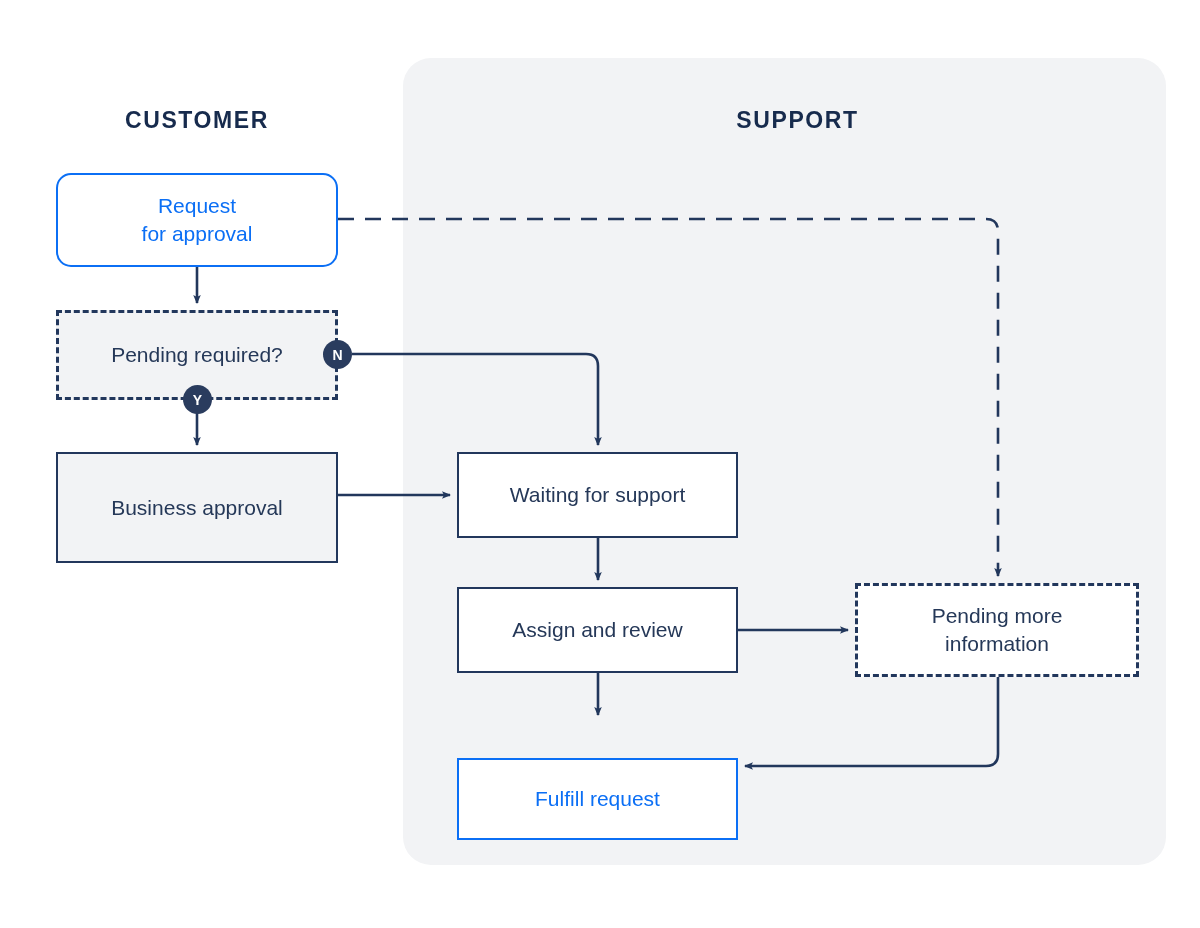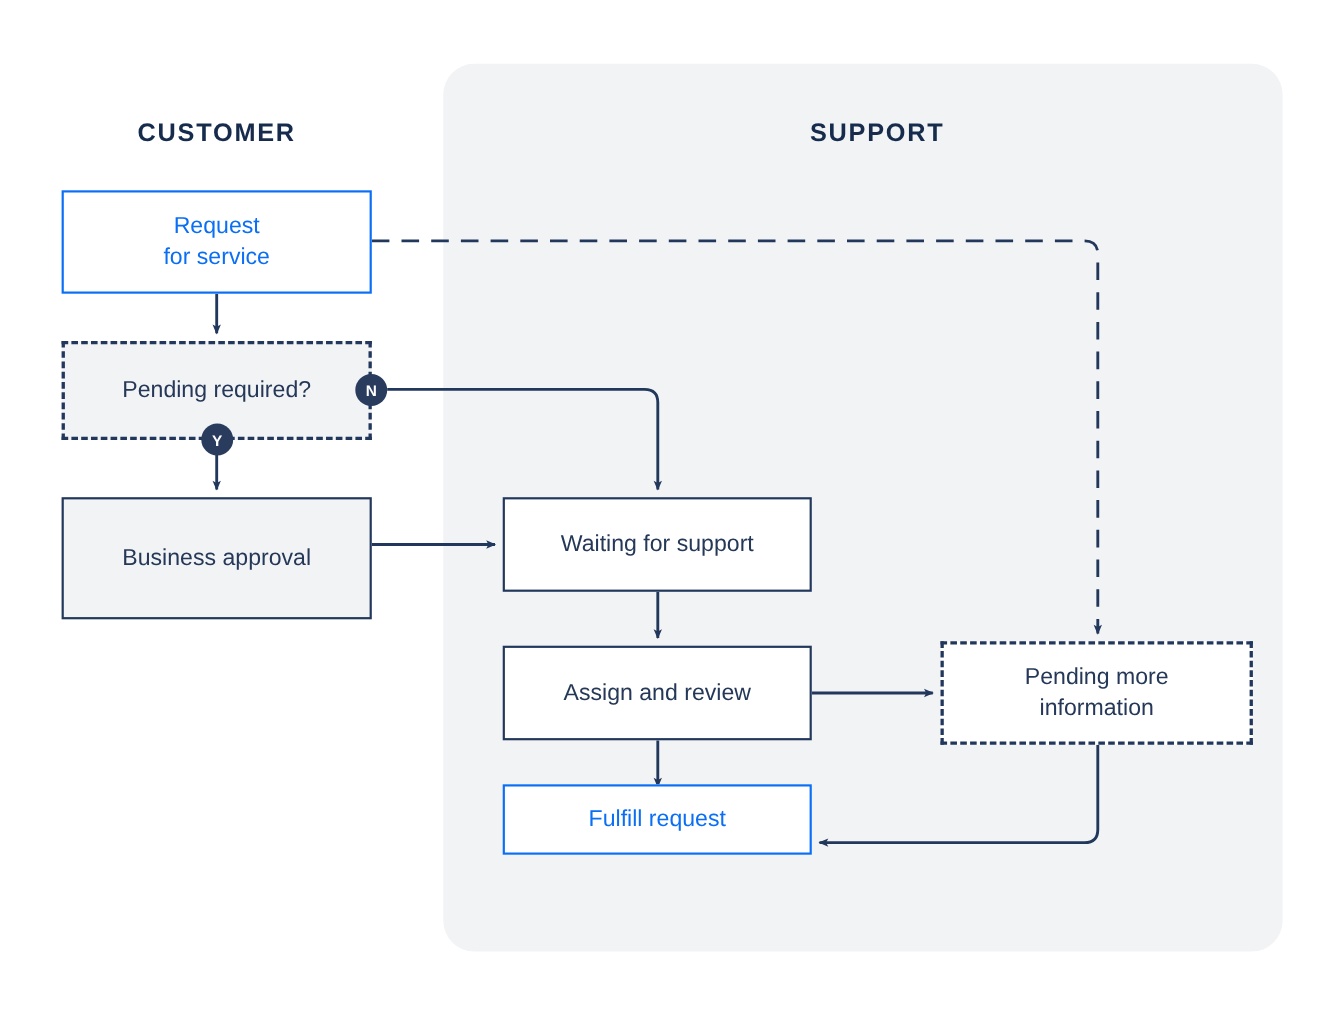--- a/index.html
+++ b/index.html
@@ -67,27 +67,27 @@
   .node.navy-dashed-gray {
     border: 3px dashed #22375c;
     background: #f2f3f5;
   }
   .node.navy-dashed {
     border: 3px dashed #22375c;
     background: #ffffff;
     text-align: center;
   }
 
-  #node-request       { left: 56px;  top: 173px; width: 282px; height: 94px; }
+  #node-request       { left: 56px;  top: 173px; width: 282px; height: 94px; border-radius: 15px; }
   #node-approval      { left: 56px;  top: 310px; width: 282px; height: 90px; }
   #node-business      { left: 56px;  top: 452px; width: 282px; height: 111px; }
   #node-waiting       { left: 457px; top: 452px; width: 281px; height: 86px; }
   #node-assign        { left: 457px; top: 587px; width: 281px; height: 86px; }
   #node-pending       { left: 855px; top: 583px; width: 284px; height: 94px; }
-  #node-fulfill       { left: 457px; top: 713px; width: 281px; height: 64px; }
+  #node-fulfill       { left: 457px; top: 758px; width: 281px; height: 82px; }
 
   #connectors {
     position: absolute;
     left: 0;
     top: 0;
     width: 1200px;
     height: 928px;
     pointer-events: none;
   }
 
@@ -141,21 +141,21 @@
     <path d="M598,673 L598,715" stroke="#22375c" stroke-width="2.6" fill="none" marker-end="url(#arrow)"></path>
 
     <path d="M338,219 L986,219 Q998,219 998,231 L998,576" stroke="#22375c" stroke-width="2.6" fill="none" stroke-dasharray="16 11" marker-end="url(#arrow)"></path>
 
     <path d="M998,677 L998,754 Q998,766 986,766 L745,766" stroke="#22375c" stroke-width="2.6" fill="none" marker-end="url(#arrow)"></path>
   </svg>
 
   <div class="node blue" id="node-request">
     <div>
       <span>Request</span><br>
-      <span>for service</span>
+      <span>for approval</span>
     </div>
   </div>
 
   <div class="node navy-dashed-gray" id="node-approval">
     <span>Pending required?</span>
   </div>
 
   <div class="node navy-solid-gray" id="node-business">
     <span>Business approval</span>
   </div>

